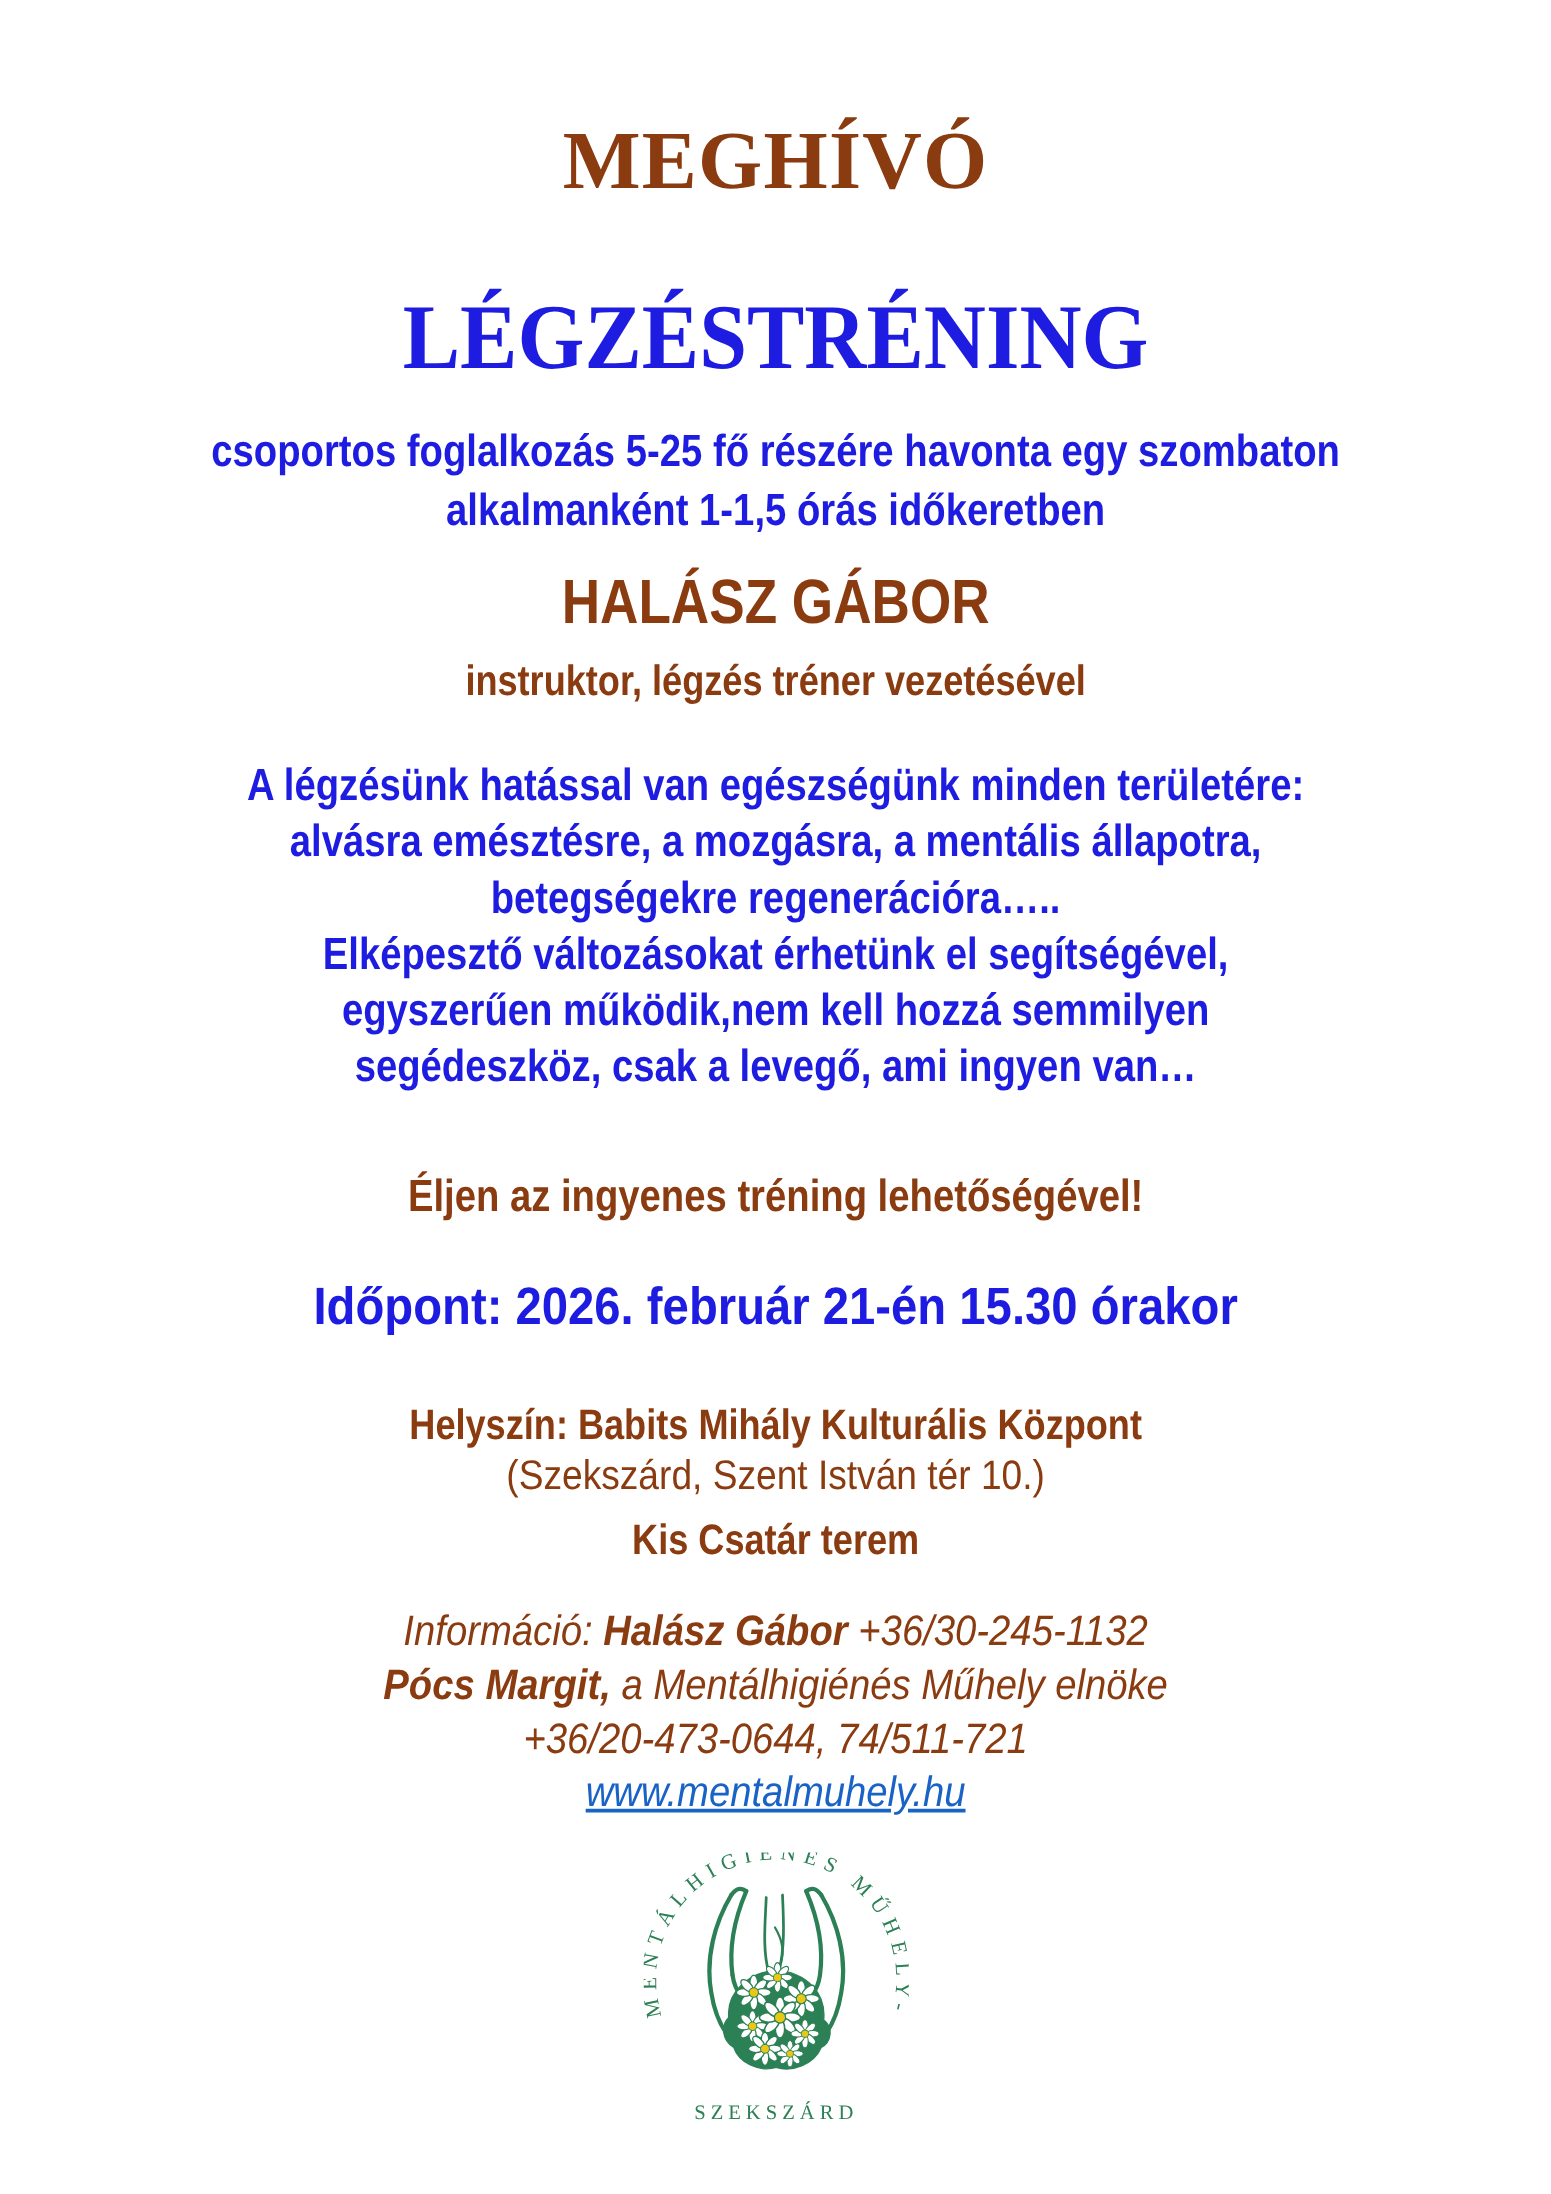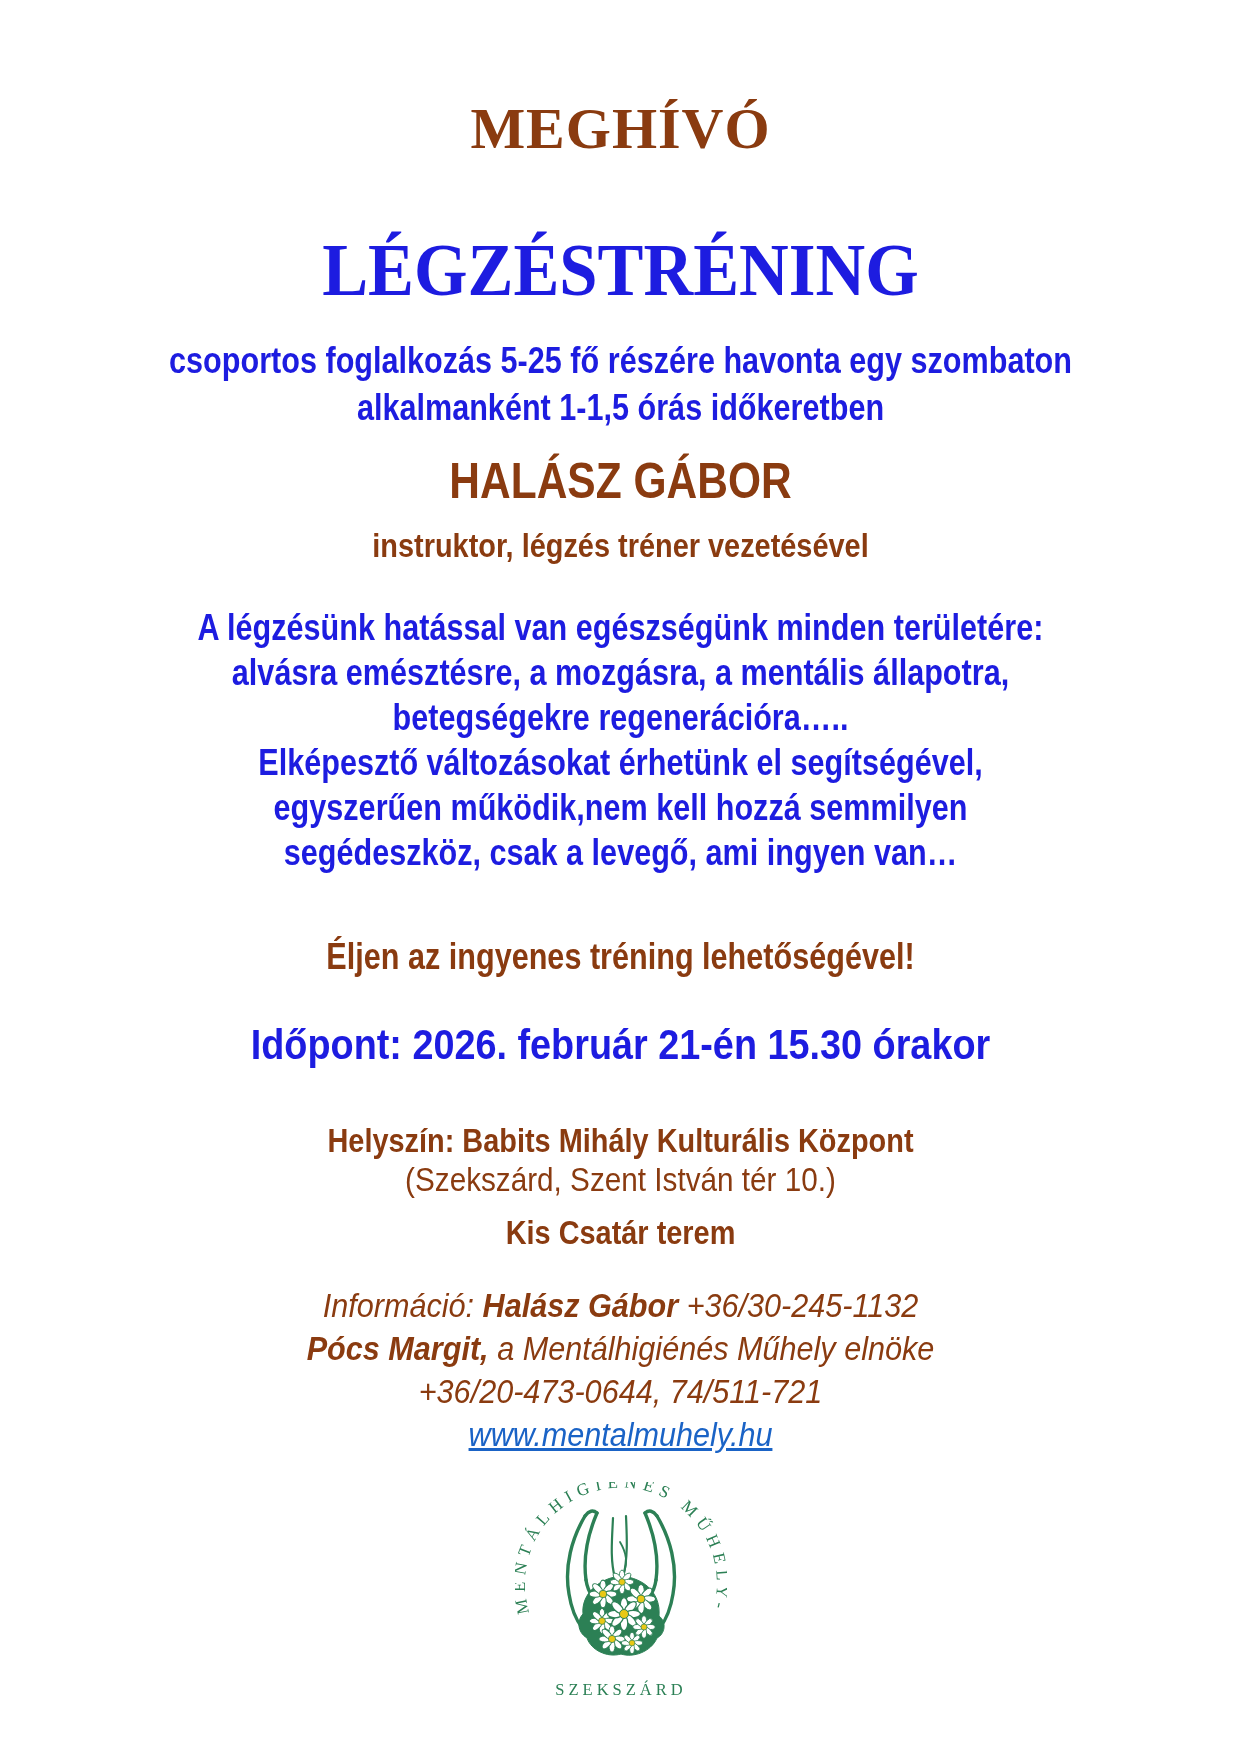--- a/index.html
+++ b/index.html
@@ -10,21 +10,21 @@
     --yellow:#e9c815;
   }
   *{box-sizing:border-box;}
   html,body{margin:0;padding:0;background:#ffffff;}
   .page{
     width:1241px;height:1755px;margin:0 auto;background:#ffffff;
     font-family:"Liberation Sans",sans-serif;text-align:center;overflow:hidden;
   }
   .title{
     margin-top:76px;font-family:"Liberation Serif",serif;font-weight:bold;
-    font-size:58px;line-height:105px;color:var(--brown);letter-spacing:1px;
+    font-size:66px;line-height:105px;color:var(--brown);letter-spacing:1px;
   }
   .subtitle{
     margin-top:44px;font-family:"Liberation Serif",serif;font-weight:bold;
     font-size:74px;line-height:90px;color:var(--blue);
     transform:scaleX(0.93);transform-origin:50% 50%;
   }
   .cond{transform:scaleX(0.85);transform-origin:50% 50%;}
   .cond-sm{transform:scaleX(0.9);transform-origin:50% 50%;}
   .intro{margin-top:22px;font-size:36px;line-height:47px;font-weight:bold;color:var(--blue);}
   .trainer{margin-top:24px;font-size:50px;line-height:52px;font-weight:bold;color:var(--brown);}

